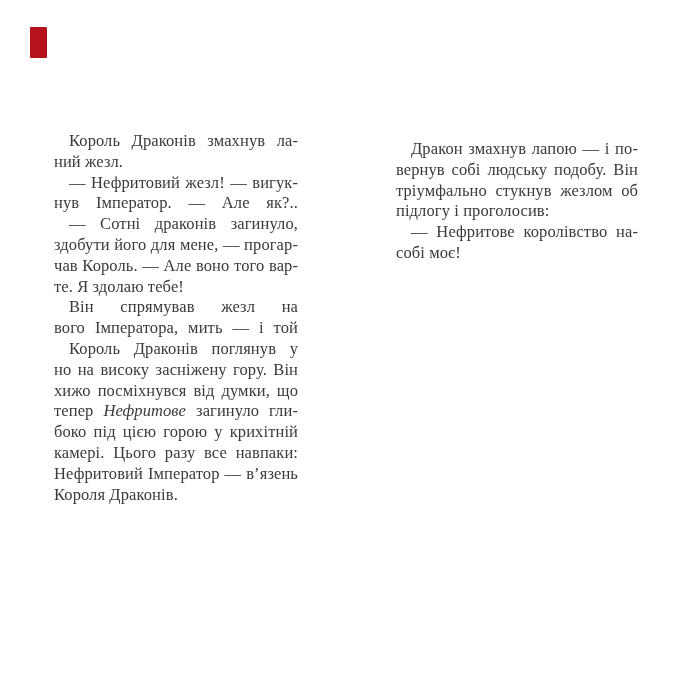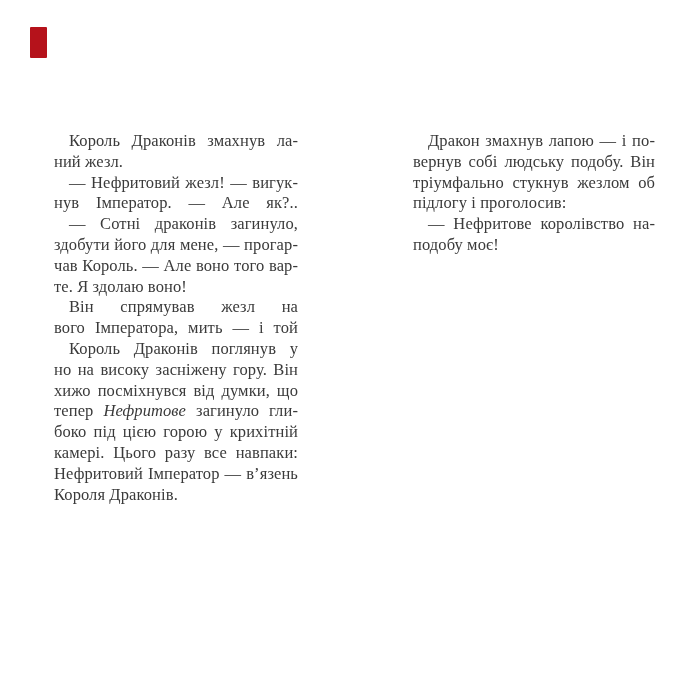--- a/index.html
+++ b/index.html
@@ -26,21 +26,21 @@
   }
   .col {
     position: absolute;
     top: 131px;
     color: #3a3a3a;
     font-size: 16.5px;
     line-height: 20.8px;
     letter-spacing: 0.1px;
   }
   #left-col  { left: 54px;  width: 244px; }
-  #right-col { left: 413px; width: 242px; }
+  #right-col { left: 396px; width: 242px; margin-top: 8px; }
   .line {
     height: 20.8px;
     overflow: hidden;
     text-align: justify;
     text-align-last: justify;
   }
   .line.last {
     text-align-last: left;
   }
   .line.indent {
@@ -64,37 +64,37 @@
   <div class="bookmark"></div>
 
   <div id="left-col" class="col">
     <div class="line indent">Король Драконів змахнув ла-</div>
     <div class="line last">ний жезл.</div>
     <div class="line indent">— Нефритовий жезл! — вигук-</div>
     <div class="line">нув Імператор. — Але як?.. Звідки</div>
     <div class="line indent">— Сотні драконів загинуло, щоб</div>
     <div class="line">здобути його для мене, — прогар-</div>
     <div class="line">чав Король. — Але воно того вар-</div>
-    <div class="line last">те. Я здолаю воно!</div>
+    <div class="line last">те. Я здолаю тебе!</div>
     <div class="line indent">Він спрямував жезл на Нефрито-</div>
     <div class="line last">вого Імператора, мить — і той зник.</div>
     <div class="line indent">Король Драконів поглянув у вік-</div>
     <div class="line">но на високу засніжену гору. Він</div>
     <div class="line">хижо посміхнувся від думки, що</div>
     <div class="line"><span>тепер</span> <i>Нефритове</i> <span>загинуло гли-</span></div>
     <div class="line">боко під цією горою у крихітній</div>
     <div class="line">камері. Цього разу все навпаки:</div>
     <div class="line">Нефритовий Імператор — в’язень</div>
     <div class="line last">Короля Драконів.</div>
   </div>
 
   <div id="right-col" class="col">
     <div class="line indent">Дракон змахнув лапою — і по-</div>
     <div class="line">вернув собі людську подобу. Він</div>
     <div class="line">тріумфально стукнув жезлом об</div>
     <div class="line last">підлогу і проголосив:</div>
     <div class="line indent">— Нефритове королівство на-</div>
-    <div class="line last">подобу моє!</div>
+    <div class="line last">собі моє!</div>
   </div>
 
   <div class="pagenum">18</div>
 
 </div>
 
 </body></html>

